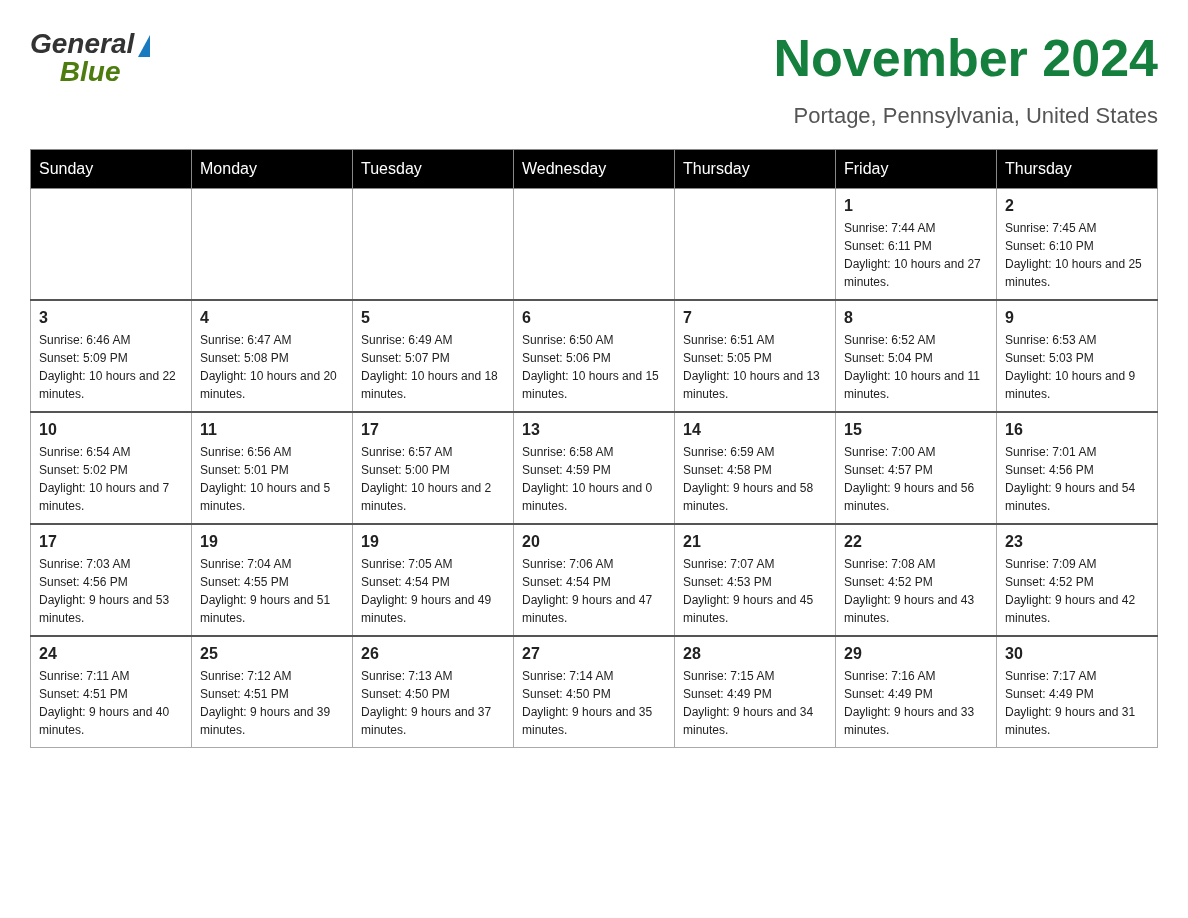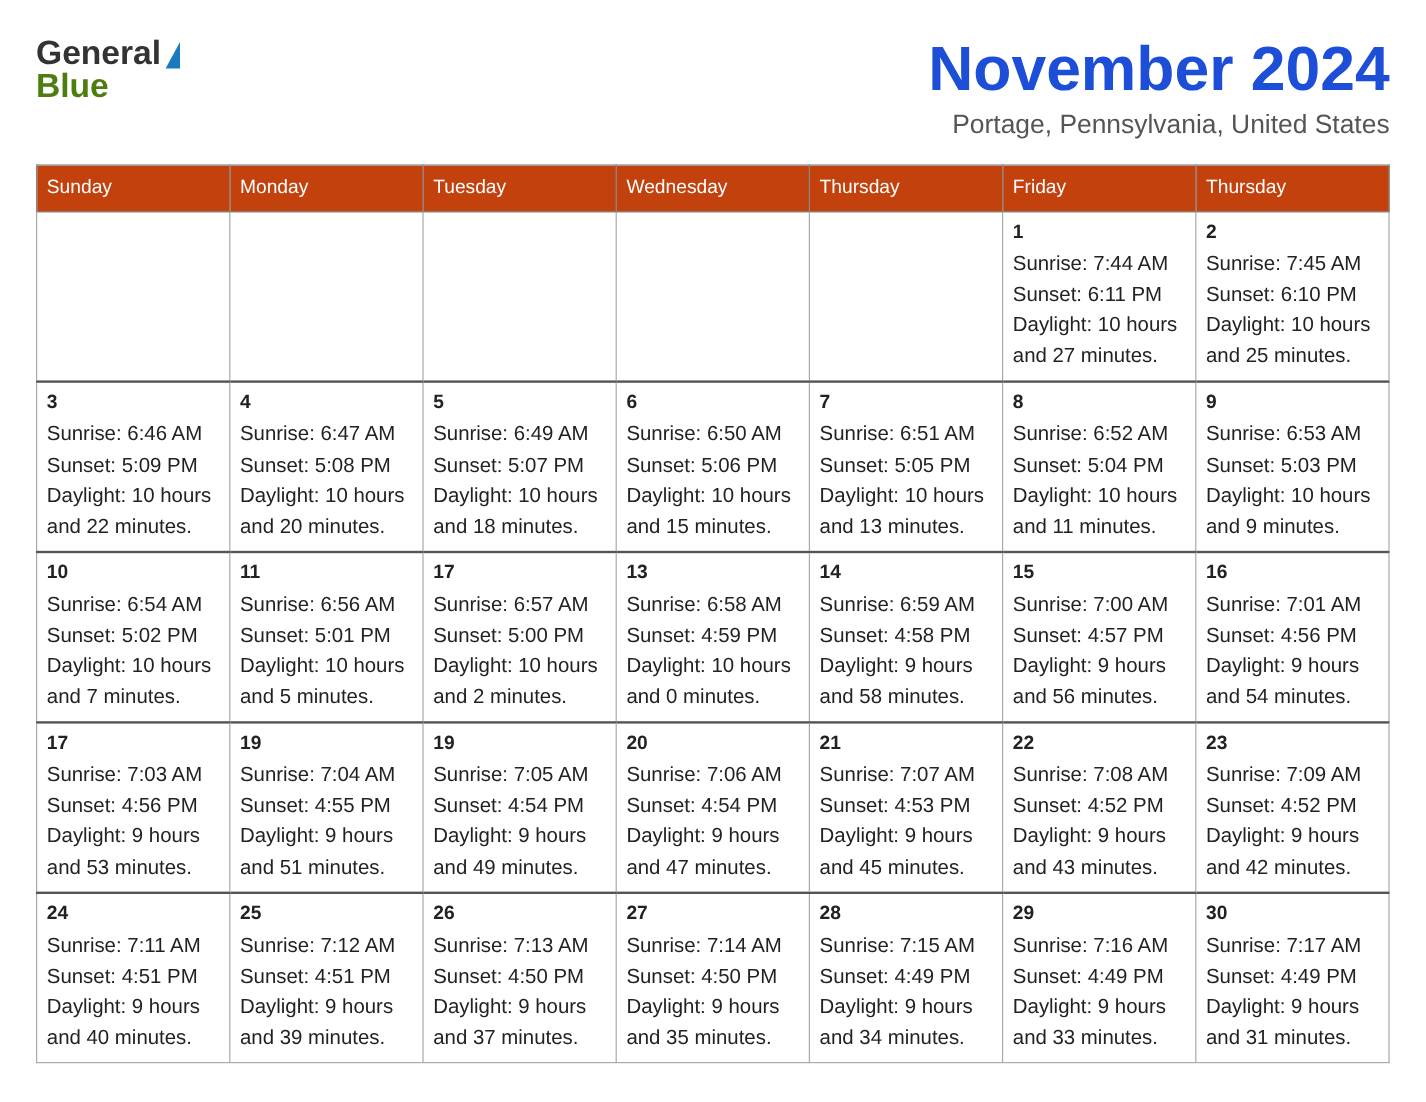--- a/index.html
+++ b/index.html
@@ -12,21 +12,22 @@
     }
     .header {
       display: flex;
       justify-content: space-between;
       align-items: flex-start;
       margin-bottom: 20px;
     }
     .logo {
       display: flex;
       flex-direction: column;
-      align-items: flex-start;
+      align-items: center;
+      font-style: italic;
     }
     .logo-general {
       font-size: 28px;
       font-weight: bold;
       color: #333;
       line-height: 1;
     }
     .logo-blue {
       font-size: 28px;
       font-weight: bold;
@@ -35,36 +36,36 @@
       display: flex;
       align-items: center;
       gap: 4px;
     }
     .title-block {
       text-align: right;
     }
     .month-title {
       font-size: 52px;
       font-weight: bold;
-      color: #1d4ed8;
+      color: #15803d;
       line-height: 1.1;
       text-align: center;
     }
     .location-title {
       font-size: 22px;
       color: #555;
-      margin-top: 4px;
+      margin-top: 16px;
     }
     .calendar {
       width: 100%;
       border-collapse: collapse;
       border: 1px solid #888;
     }
     .calendar th {
-      background-color: #c2410c;
+      background-color: #000000;
       color: #fff;
       padding: 10px 8px;
       font-size: 16px;
       font-weight: normal;
       text-align: left;
       border: 1px solid #888;
     }
     .calendar td {
       vertical-align: top;
       padding: 8px;
@@ -75,21 +76,21 @@
       color: #222;
       background: #fff;
     }
     .day-num {
       font-size: 16px;
       font-weight: bold;
       display: block;
       margin-bottom: 4px;
     }
     .day-info {
-      font-size: 17px;
+      font-size: 12px;
       line-height: 1.5;
       color: #222;
     }
     .empty-cell {
       background: #f9f9f9;
     }
     .row-separator td {
       border-top: 2px solid #555;
     }
   </style>

